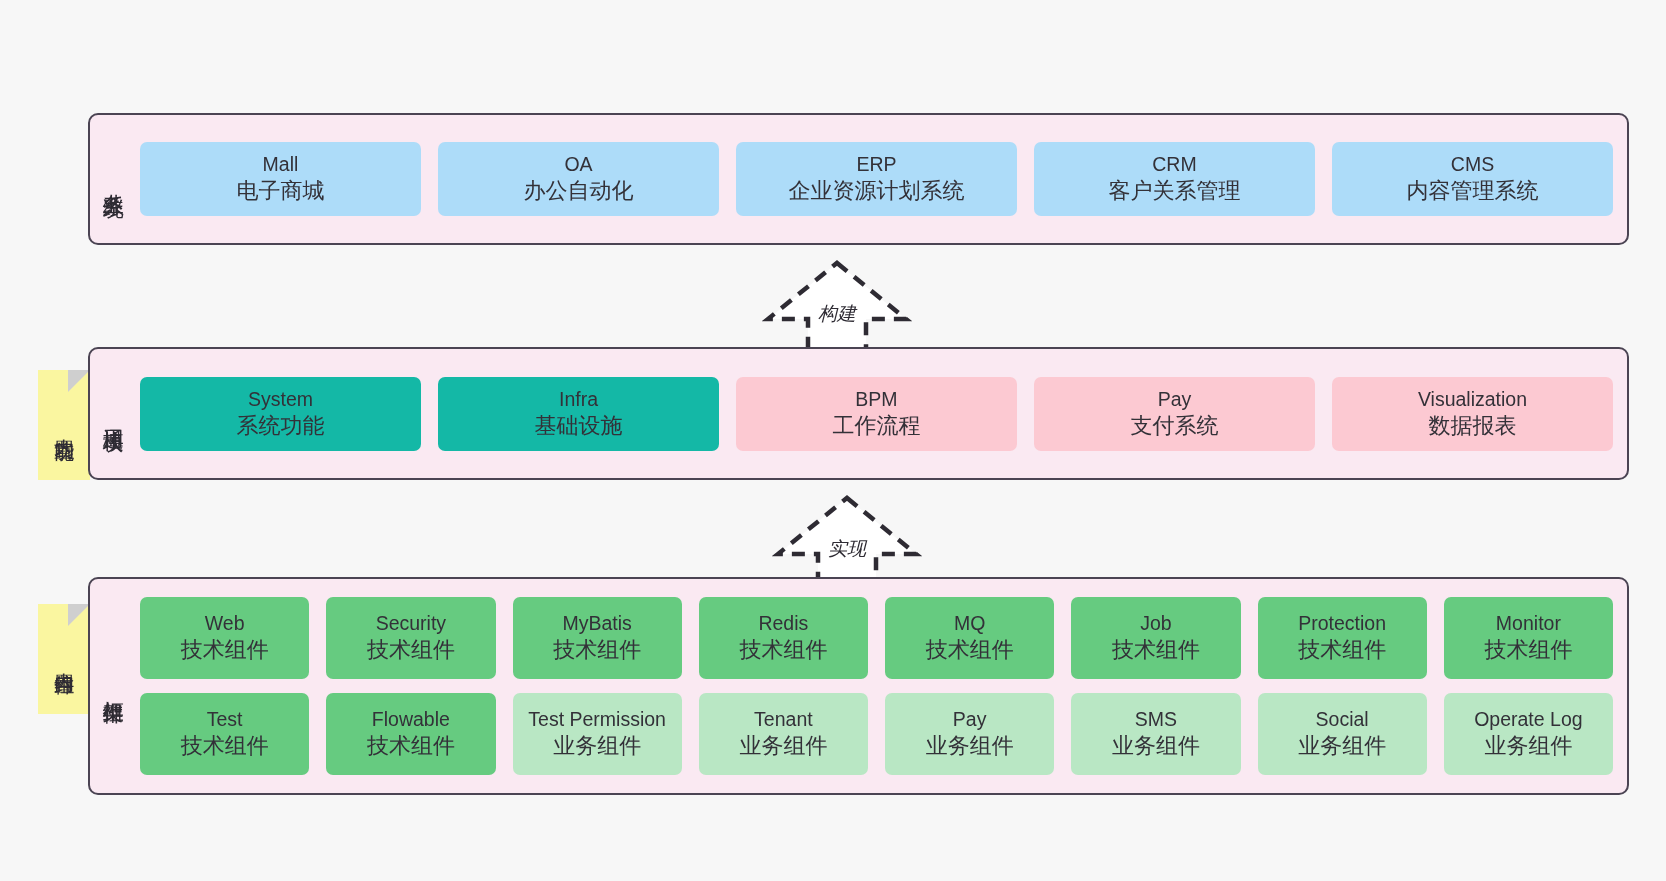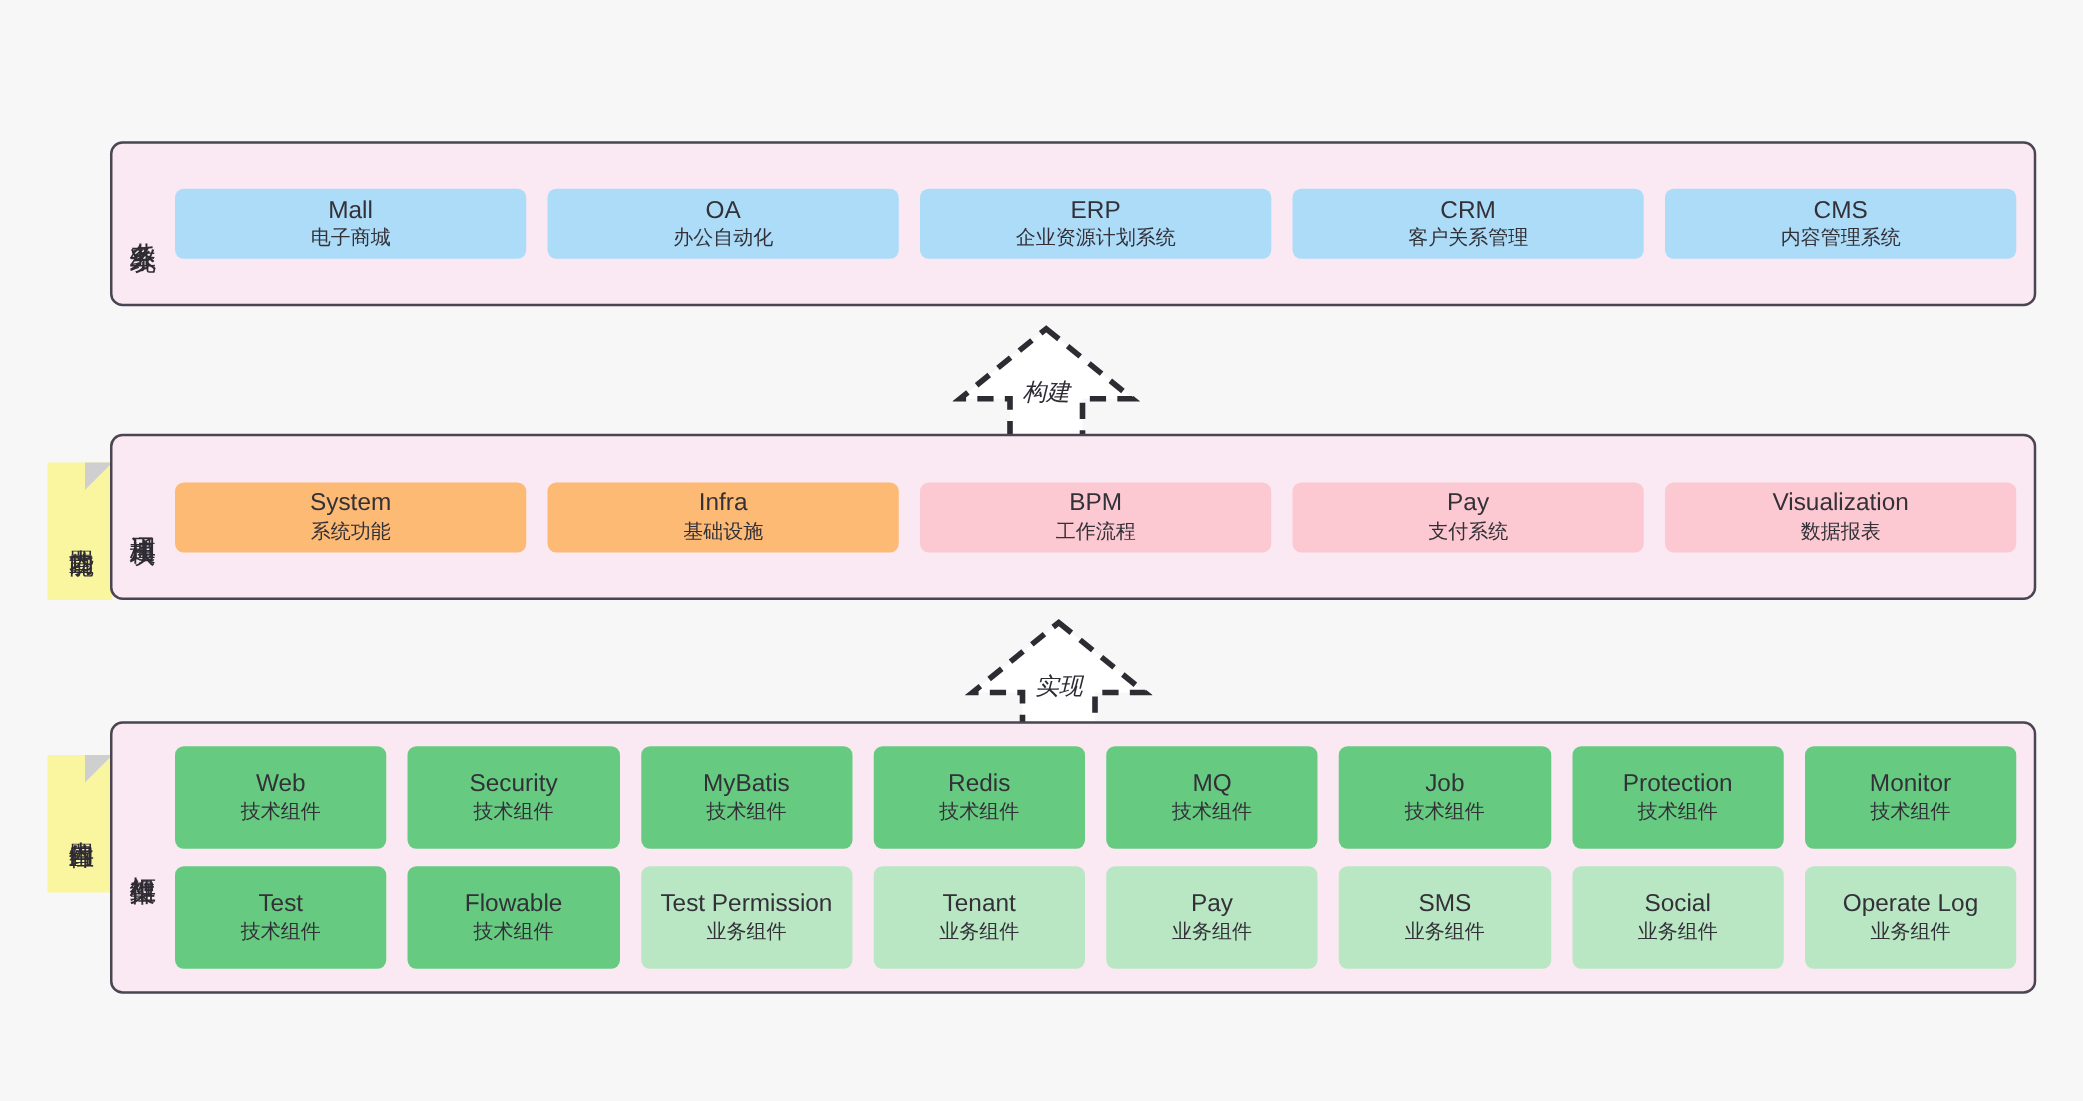--- a/index.html
+++ b/index.html
@@ -71,37 +71,37 @@
     justify-content:center;
     text-align:center;
     color:#333138;
     font-size:19.5px;
     line-height:1.30;
     box-sizing:border-box;
     padding:6px 4px;
     min-width:0;
   }
   .cell .en{font-size:19.5px;}
-  .cell .cn{font-size:16px;}
+  .cell .cn{font-size:22px;}
 
   .c-blue{background:#addcf9;}
-  .c-red{background:#fdba74;}
+  .c-red{background:#14b8a6;}
   .c-pink{background:#fcc9d2;}
   .c-green{background:#66cb80;}
   .c-greenlite{background:#b9e7c4;}
 
   
   #layer-business{left:88px;top:113px;width:1541px;height:132px;}
   #layer-modules  {left:88px;top:347px;width:1541px;height:133px;}
   #layer-framework{left:88px;top:577px;width:1541px;height:218px;}
 
   #layer-business .layer-body,
   #layer-modules  .layer-body{padding:0 14px 0 4px;}
   #layer-business .cell-row,
-  #layer-modules  .cell-row{height:56px;border-radius:11px;}
+  #layer-modules  .cell-row{height:74px;border-radius:11px;}
 
   #layer-framework .cell-row{height:82px;}
 
   
   .note{
     position:absolute;
     width:52px;
     background:#faf6a0;
     font-size:20px;
     line-height:1.08;

